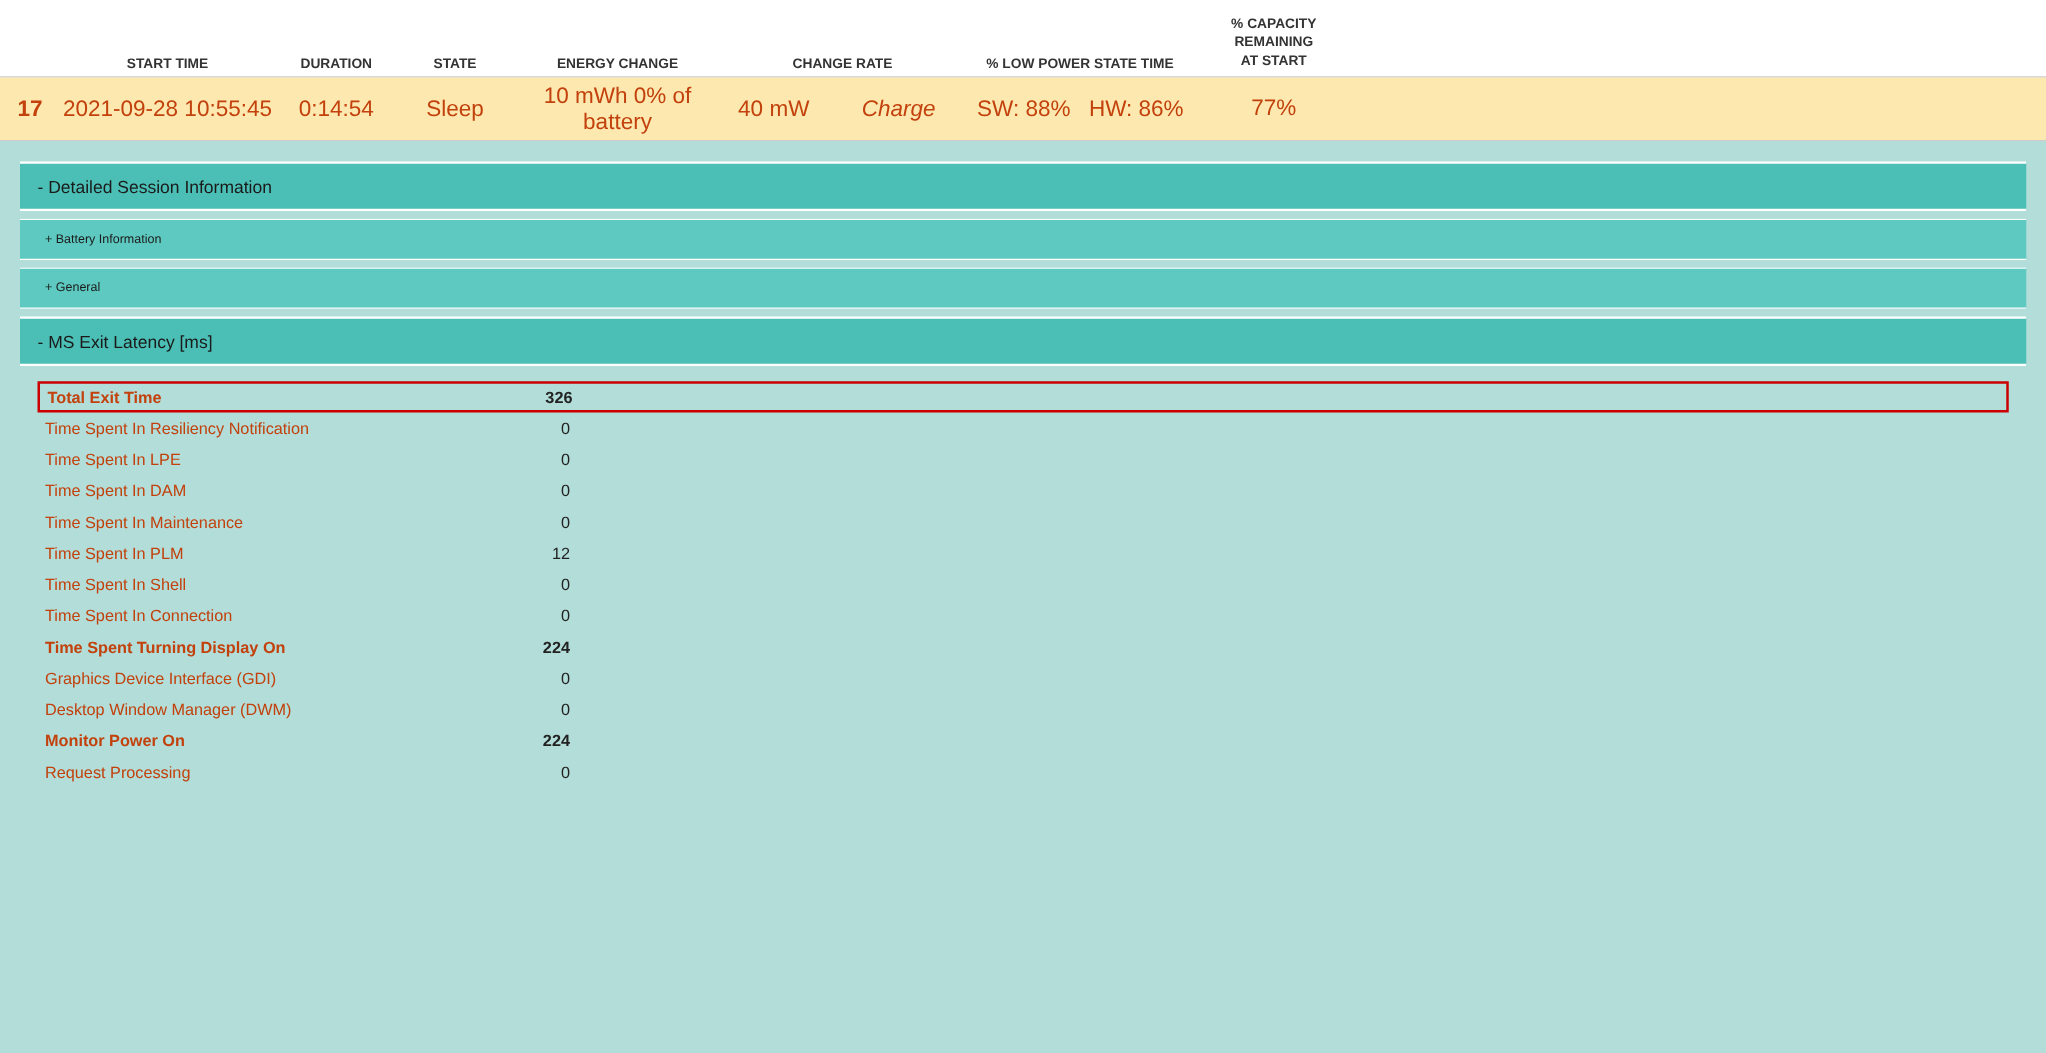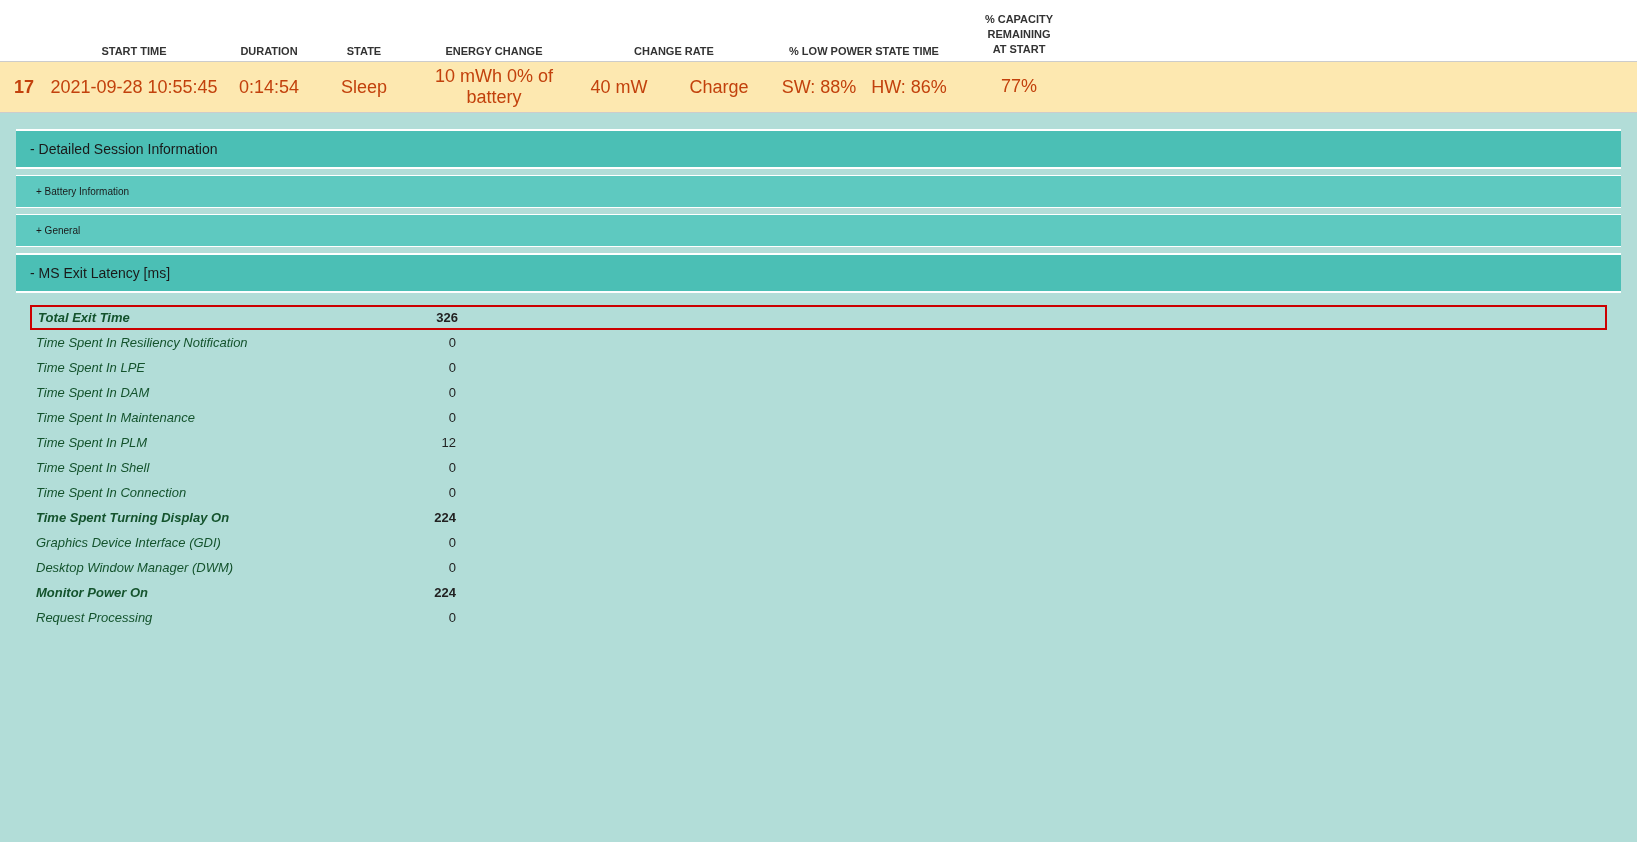--- a/index.html
+++ b/index.html
@@ -97,22 +97,21 @@
       border: none;
     }
     .data-table-row.highlighted {
       border: 2px solid #cc0000;
       padding: 3px 6px;
       margin: 0 -6px;
     }
     .dt-label {
       width: 340px;
       font-size: 13px;
-      color: #14532d;
-      font-style: italic;
+      color: #c2410c;
     }
     .dt-label.bold {
       font-weight: 700;
     }
     .dt-value {
       width: 80px;
       text-align: right;
       font-size: 13px;
       color: #222;
     }
@@ -138,21 +137,21 @@
   <div class="header-cell col-cap" style="line-height:1.35;">% CAPACITY<br>REMAINING<br>AT START</div>
 </div>
 
 <div class="data-row">
   <div class="data-cell col-num">17</div>
   <div class="data-cell col-start">2021-09-28  10:55:45</div>
   <div class="data-cell col-dur">0:14:54</div>
   <div class="data-cell col-state">Sleep</div>
   <div class="data-cell col-energy">10 mWh 0% of battery</div>
   <div class="data-cell" style="width:90px;">40 mW</div>
-  <div class="data-cell" style="width:110px;">Charge</div>
+  <div class="data-cell" style="width:110px;font-style:italic;">Charge</div>
   <div class="data-cell" style="width:90px;">SW: 88%</div>
   <div class="data-cell" style="width:90px;">HW: 86%</div>
   <div class="data-cell col-cap">77%</div>
 </div>
 
 <div class="main-content">
 
   <div class="section-header">- Detailed Session Information</div>
 
   <div class="section-header sub gap">+ Battery Information</div>

